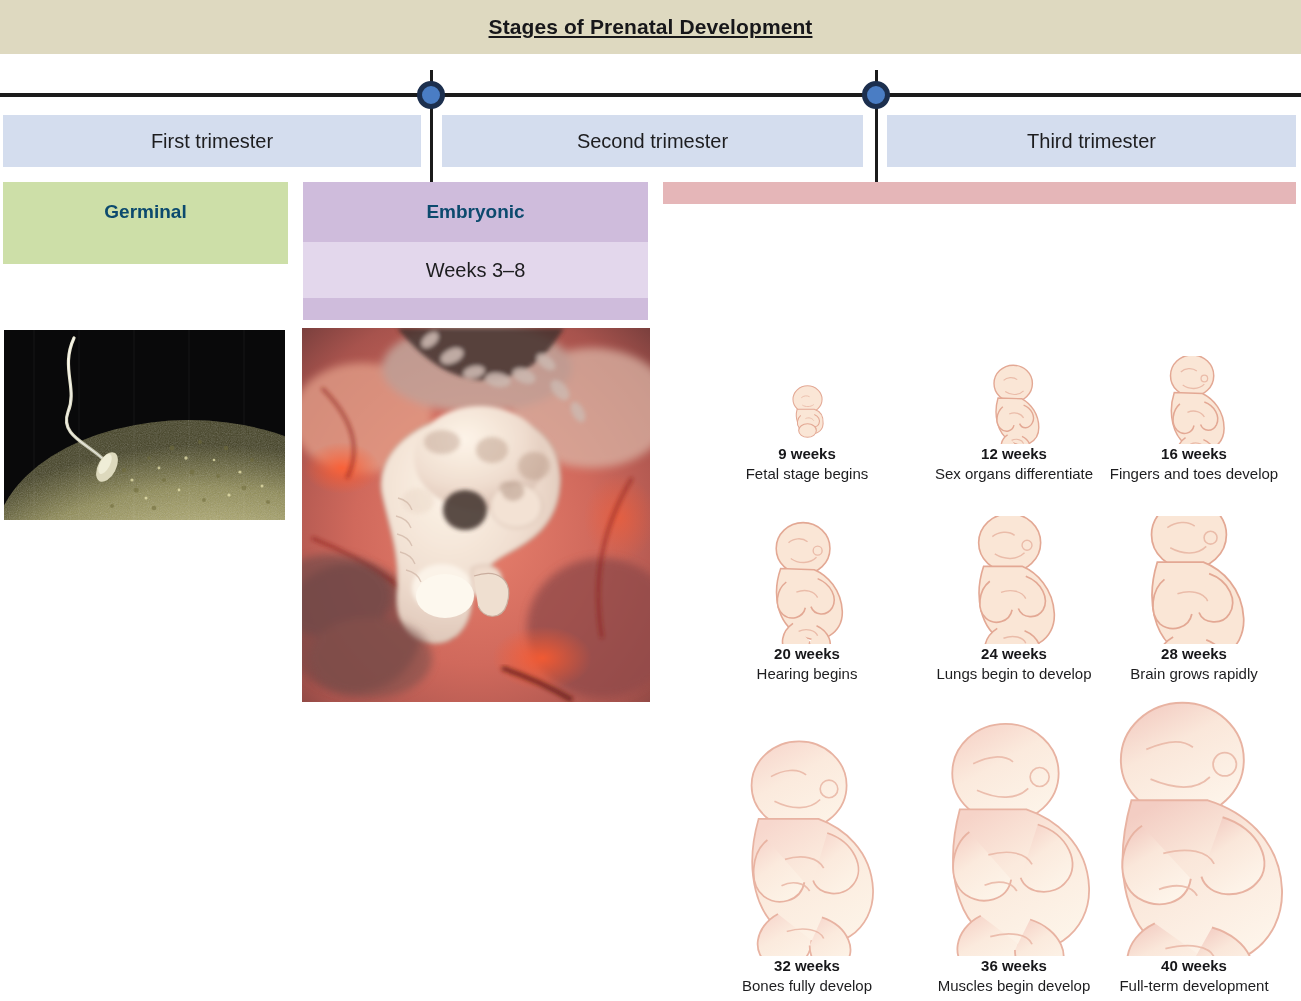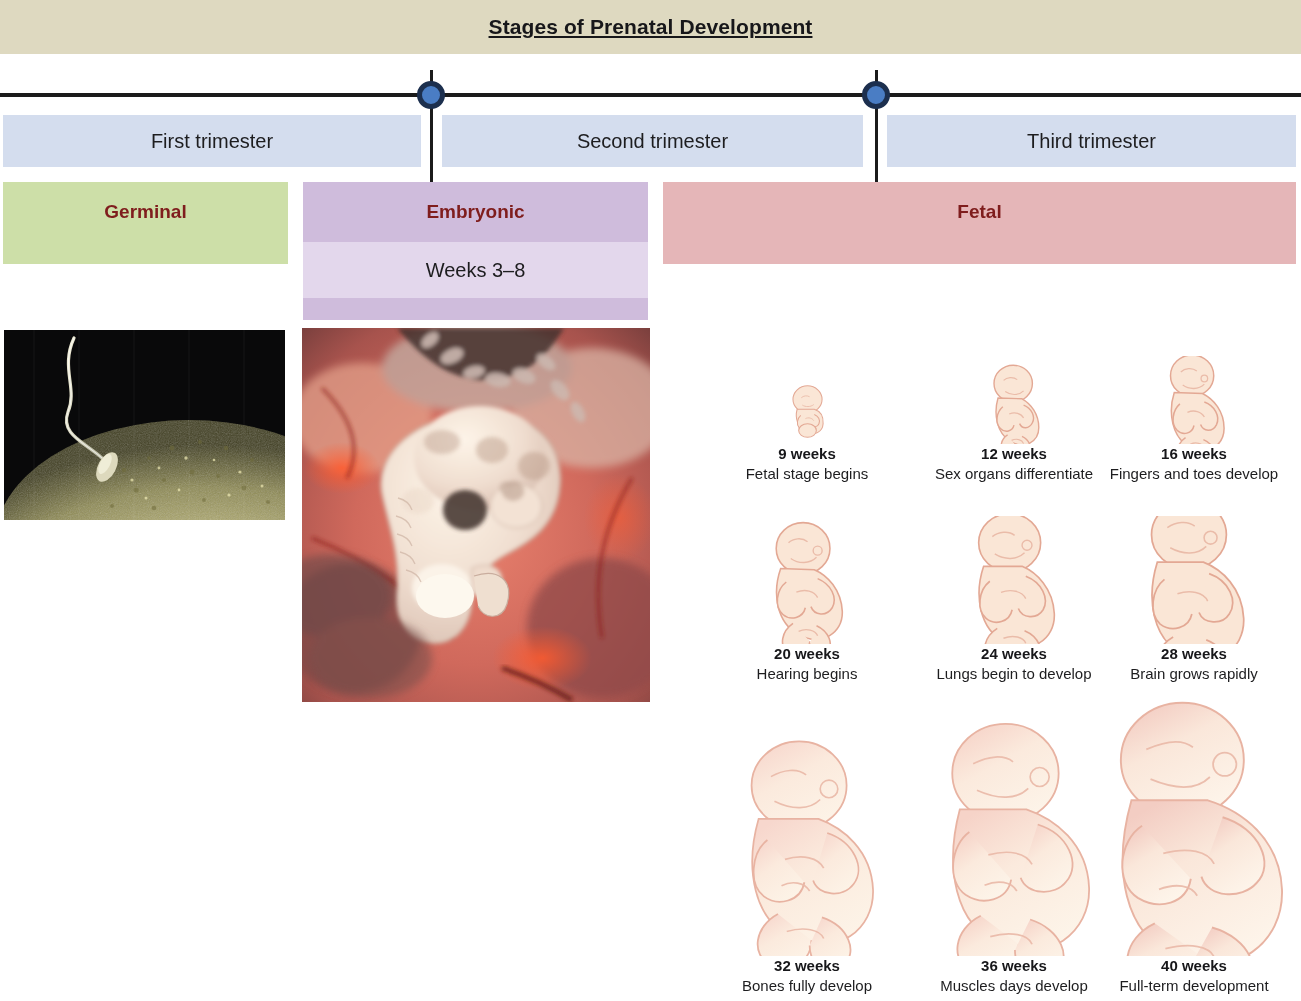--- a/index.html
+++ b/index.html
@@ -82,21 +82,21 @@
     top: 182px;
     height: 130px;
   }
   .stage-head {
     height: 60px;
     display: flex;
     align-items: center;
     justify-content: center;
     font-size: 19px;
     font-weight: bold;
-    color: #7f1d1d;
+    color: #0c4a6e;
   }
   .stage-body {
     height: 56px;
     display: flex;
     align-items: center;
     justify-content: center;
     font-size: 20px;
     color: #1d1d1f;
   }
   .stage-foot { height: 22px; }
@@ -185,21 +185,20 @@
   <div class="stage-foot"></div>
 </div>
 
 <div class="stage-box" id="stage-embryonic">
   <div class="stage-head">Embryonic</div>
   <div class="stage-body">Weeks 3–8</div>
   <div class="stage-foot"></div>
 </div>
 
 <div class="stage-box" id="stage-fetal">
-  <div class="stage-head">Fetal</div>
   <div class="stage-foot"></div>
 </div>
 
 <div id="photo-sperm-egg">
   <svg width="281" height="190" viewBox="0 0 281 190" xmlns="http://www.w3.org/2000/svg" aria-hidden="true">
     <defs>
       <radialGradient id="eggGrad" cx="0.55" cy="0.95" r="0.85">
         <stop offset="0%" stop-color="#e8e4ad"></stop>
         <stop offset="45%" stop-color="#cfc98c"></stop>
         <stop offset="80%" stop-color="#8e8a54"></stop>
@@ -587,21 +586,21 @@
             <path d="M 56,62 C 78,72 98,72 110,60"></path>
             <path d="M 68,130 C 90,124 108,128 114,140"></path>
             <path d="M 70,216 C 92,210 110,214 114,224"></path>
             <circle cx="122" cy="48" r="10"></circle>
             <path d="M 64,162 C 78,156 92,158 98,168"></path>
           </g>
         </g>
       </svg>
     </div>
     <div class="fetal-week">36 weeks</div>
-    <div class="fetal-desc">Muscles days develop</div>
+    <div class="fetal-desc">Muscles begin develop</div>
   </div>
 
   <div class="fetal-cell" style="left:432px; top:372px; width:214px;">
     <div class="fetal-figure" style="height:258px;">
       <svg width="214" height="258" viewBox="0 0 214 258" xmlns="http://www.w3.org/2000/svg" aria-hidden="true">
         <defs>
           <linearGradient id="skin40" x1="0.25" y1="0" x2="0.8" y2="1">
             <stop offset="0%" stop-color="#f3cdc3"></stop>
             <stop offset="35%" stop-color="#fae7da"></stop>
             <stop offset="100%" stop-color="#fef6ec"></stop>

